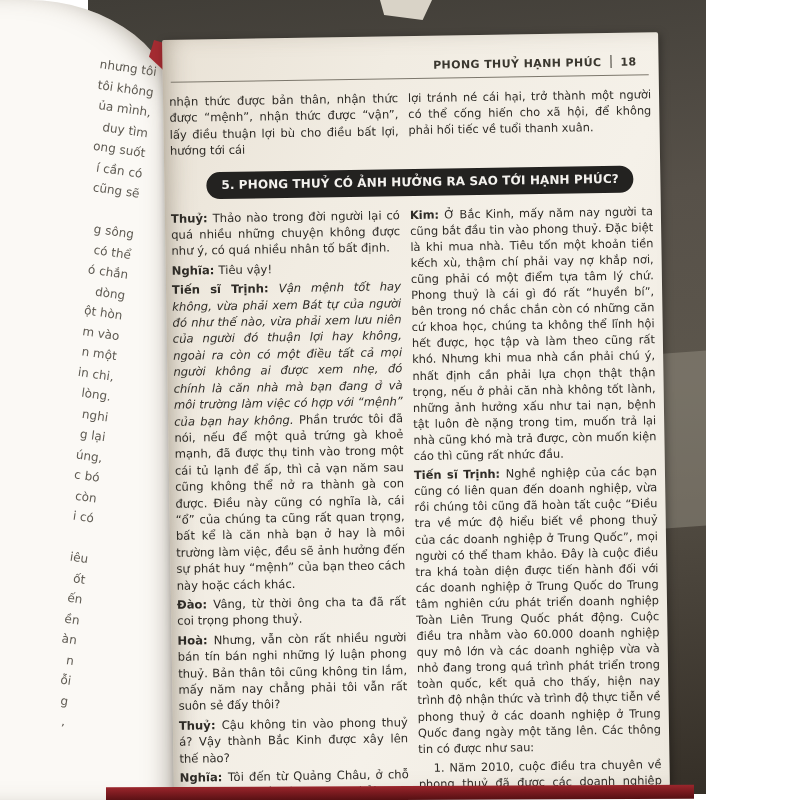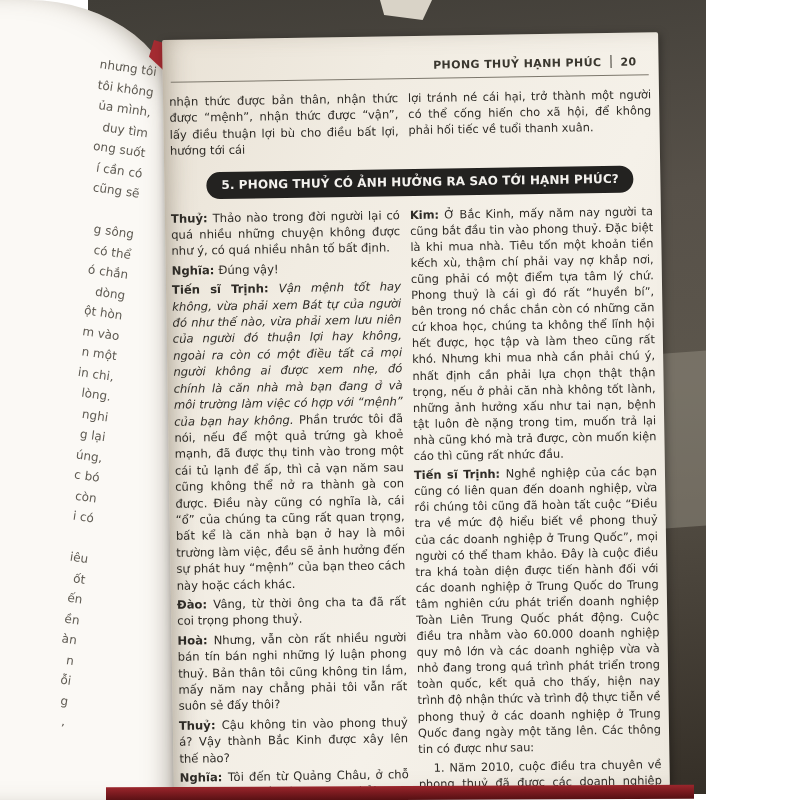--- a/index.html
+++ b/index.html
@@ -110,35 +110,35 @@
         <div>ỗi</div>
         <div>g</div>
         <div>,</div>
       </div>
   </div>
 
   <div class="main-page">
     <div class="page-inner">
 
       <div class="header-row">
-        <span>PHONG THUỶ HẠNH PHÚC</span><span class="header-sep"></span><span>20</span>
+        <span>PHONG THUỶ HẠNH PHÚC</span><span class="header-sep"></span><span>18</span>
       </div>
       <hr class="header-rule">
 
       <div class="intro-row">
         <div class="intro-col intro-left">nhận thức được bản thân, nhận thức được “mệnh”, nhận thức được “vận”, lấy điều thuận lợi bù cho điều bất lợi, hướng tới cái</div>
         <div class="intro-col intro-right">lợi tránh né cái hại, trở thành một người có thể cống hiến cho xã hội, để không phải hối tiếc về tuổi thanh xuân.</div>
       </div>
 
       <div class="pill">5. PHONG THUỶ CÓ ẢNH HƯỞNG RA SAO TỚI HẠNH PHÚC?</div>
 
       <div class="body-row">
         <div class="col-left" id="left-col">
             <p class="para"><b class="speaker">Thuỷ: </b><span>Thảo nào trong đời người lại có quá nhiều những chuyện không được như ý, có quá nhiều nhân tố bất định.</span></p>
-            <p class="para"><b class="speaker">Nghĩa: </b><span>Đúng vậy!</span></p>
+            <p class="para"><b class="speaker">Nghĩa: </b><span>Tiêu vậy!</span></p>
             <p class="para"><b class="speaker">Tiến sĩ Trịnh: </b><i>Vận mệnh tốt hay không, vừa phải xem Bát tự của người đó như thế nào, vừa phải xem lưu niên của người đó thuận lợi hay không, ngoài ra còn có một điều tất cả mọi người không ai được xem nhẹ, đó chính là căn nhà mà bạn đang ở và môi trường làm việc có hợp với “mệnh” của bạn hay không.</i><span> Phần trước tôi đã nói, nếu để một quả trứng gà khoẻ mạnh, đã được thụ tinh vào trong một cái tủ lạnh để ấp, thì cả vạn năm sau cũng không thể nở ra thành gà con được. Điều này cũng có nghĩa là, cái “ổ” của chúng ta cũng rất quan trọng, bất kể là căn nhà bạn ở hay là môi trường làm việc, đều sẽ ảnh hưởng đến sự phát huy “mệnh” của bạn theo cách này hoặc cách khác.</span></p>
             <p class="para"><b class="speaker">Đào: </b><span>Vâng, từ thời ông cha ta đã rất coi trọng phong thuỷ.</span></p>
             <p class="para"><b class="speaker">Hoà: </b><span>Nhưng, vẫn còn rất nhiều người bán tín bán nghi những lý luận phong thuỷ. Bản thân tôi cũng không tin lắm, mấy năm nay chẳng phải tôi vẫn rất suôn sẻ đấy thôi?</span></p>
             <p class="para"><b class="speaker">Thuỷ: </b><span>Cậu không tin vào phong thuỷ á? Vậy thành Bắc Kinh được xây lên thế nào?</span></p>
             <p class="para"><b class="speaker">Nghĩa: </b><span>Tôi đến từ Quảng Châu, ở chỗ chúng tôi muốn làm quan phải xem phong thuỷ, làm ăn cũng phải xem phong thuỷ, ngay cả xây nhà cũng phải xem phong thuỷ. Tóm lại, những người có quyền và có tiền đều rất tin vào phong thuỷ.</span></p>
           </div>
         <div class="col-right" id="right-col">
             <p class="para"><b class="speaker">Kim: </b><span>Ở Bắc Kinh, mấy năm nay người ta cũng bắt đầu tin vào phong thuỷ. Đặc biệt là khi mua nhà. Tiêu tốn một khoản tiền kếch xù, thậm chí phải vay nợ khắp nơi, cũng phải có một điểm tựa tâm lý chứ. Phong thuỷ là cái gì đó rất “huyền bí”, bên trong nó chắc chắn còn có những căn cứ khoa học, chúng ta không thể lĩnh hội hết được, học tập và làm theo cũng rất khó. Nhưng khi mua nhà cần phải chú ý, nhất định cần phải lựa chọn thật thận trọng, nếu ở phải căn nhà không tốt lành, những ảnh hưởng xấu như tai nạn, bệnh tật luôn đè nặng trong tim, muốn trả lại nhà cũng khó mà trả được, còn muốn kiện cáo thì cũng rất nhức đầu.</span></p>
             <p class="para"><b class="speaker">Tiến sĩ Trịnh: </b><span>Nghề nghiệp của các bạn cũng có liên quan đến doanh nghiệp, vừa rồi chúng tôi cũng đã hoàn tất cuộc “Điều tra về mức độ hiểu biết về phong thuỷ của các doanh nghiệp ở Trung Quốc”, mọi người có thể tham khảo. Đây là cuộc điều tra khá toàn diện được tiến hành đối với các doanh nghiệp ở Trung Quốc do Trung tâm nghiên cứu phát triển doanh nghiệp Toàn Liên Trung Quốc phát động. Cuộc điều tra nhằm vào 60.000 doanh nghiệp quy mô lớn và các doanh nghiệp vừa và nhỏ đang trong quá trình phát triển trong toàn quốc, kết quả cho thấy, hiện nay trình độ nhận thức và trình độ thực tiễn về phong thuỷ ở các doanh nghiệp ở Trung Quốc đang ngày một tăng lên. Các thông tin có được như sau:</span></p>
             <p class="para indent"><span>1. Năm 2010, cuộc điều tra chuyên về phong thuỷ đã được các doanh nghiệp nhiệt liệt ủng hộ, trong số 60.000 hồ sơ</span></p>

